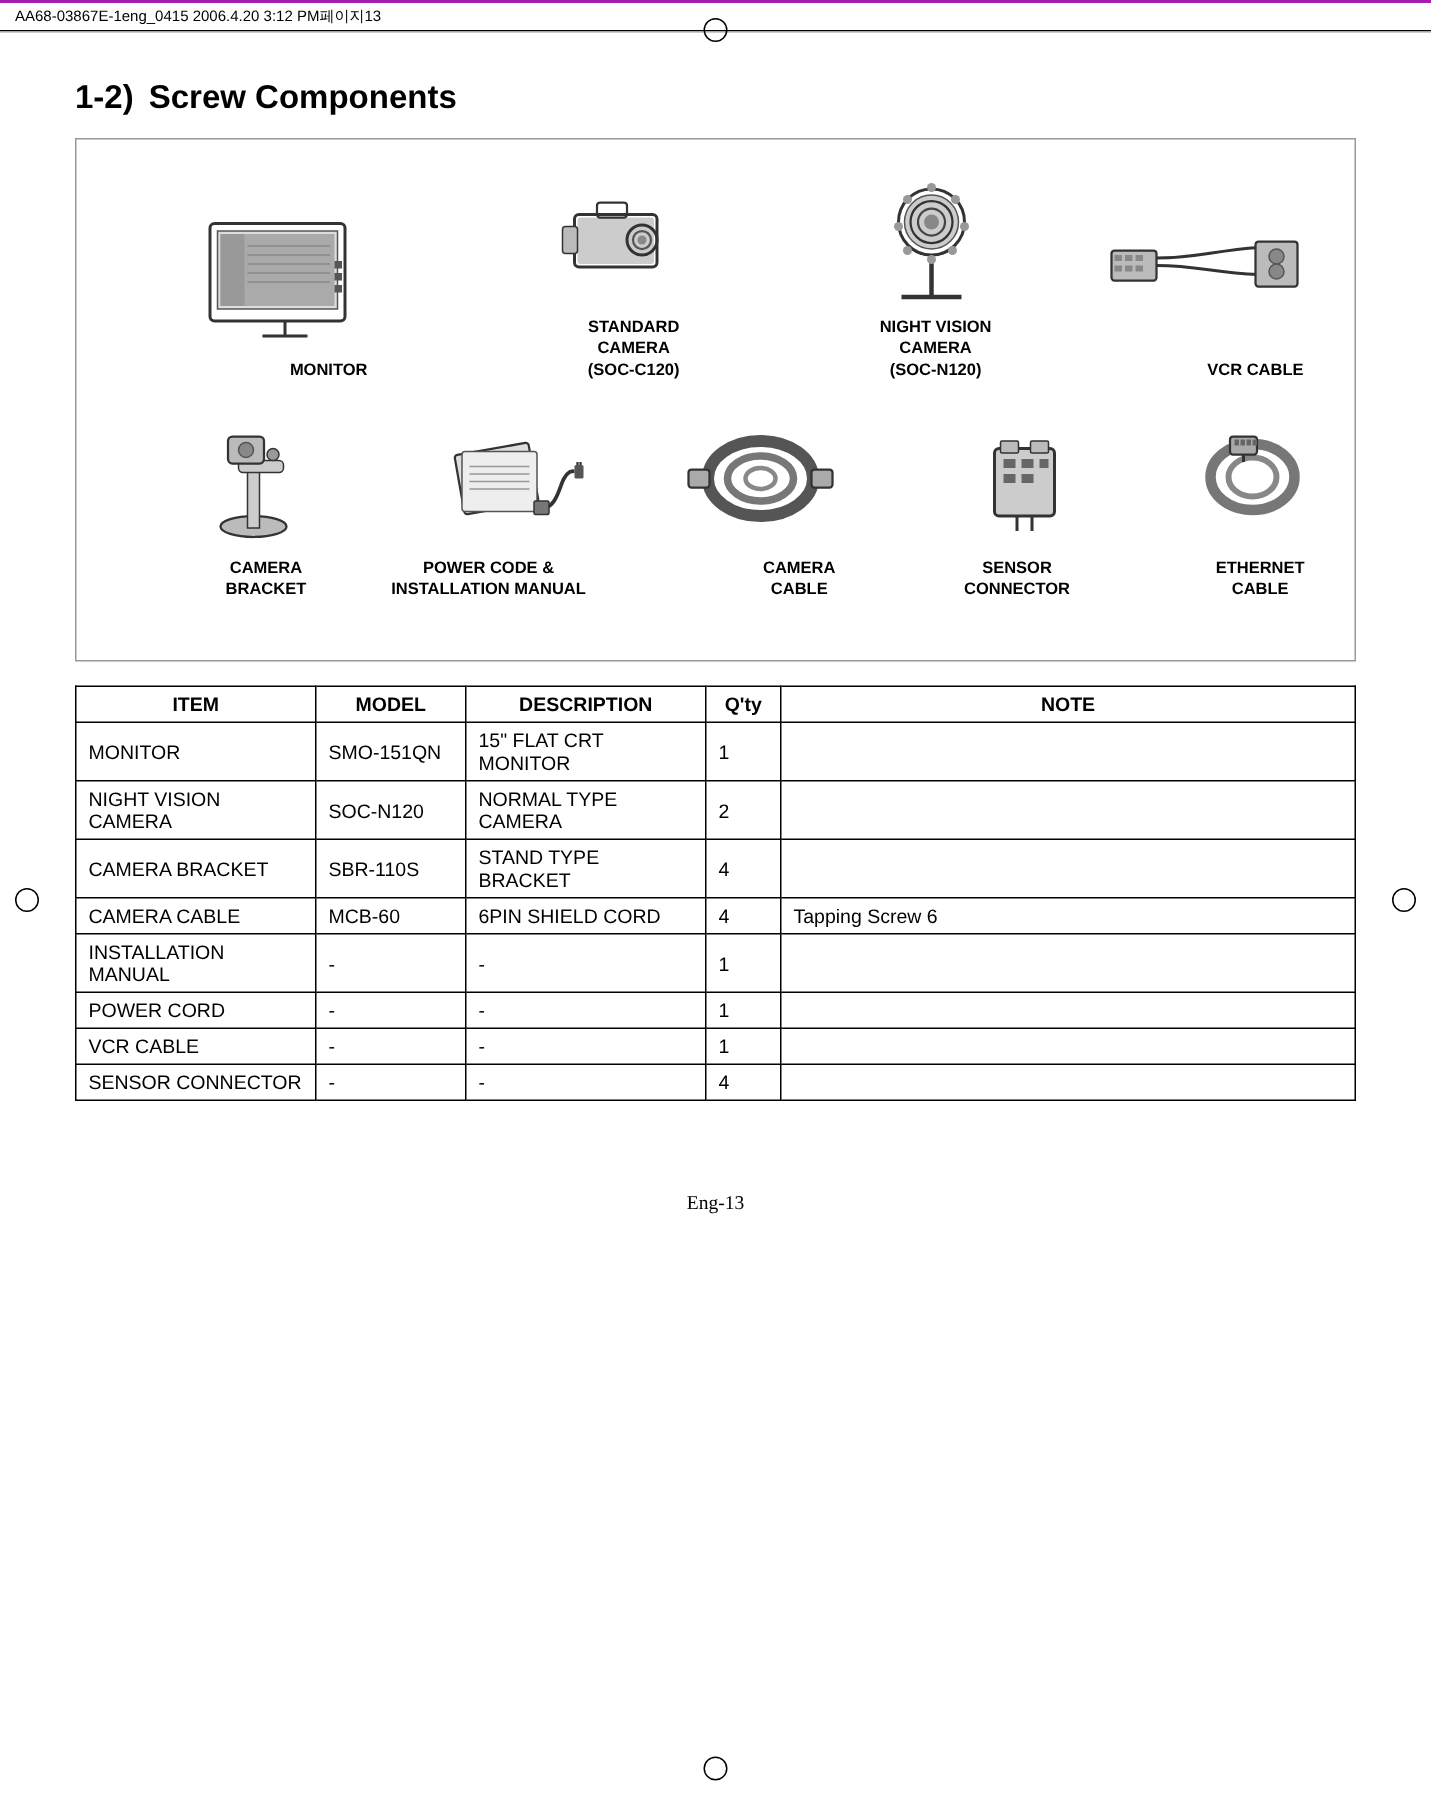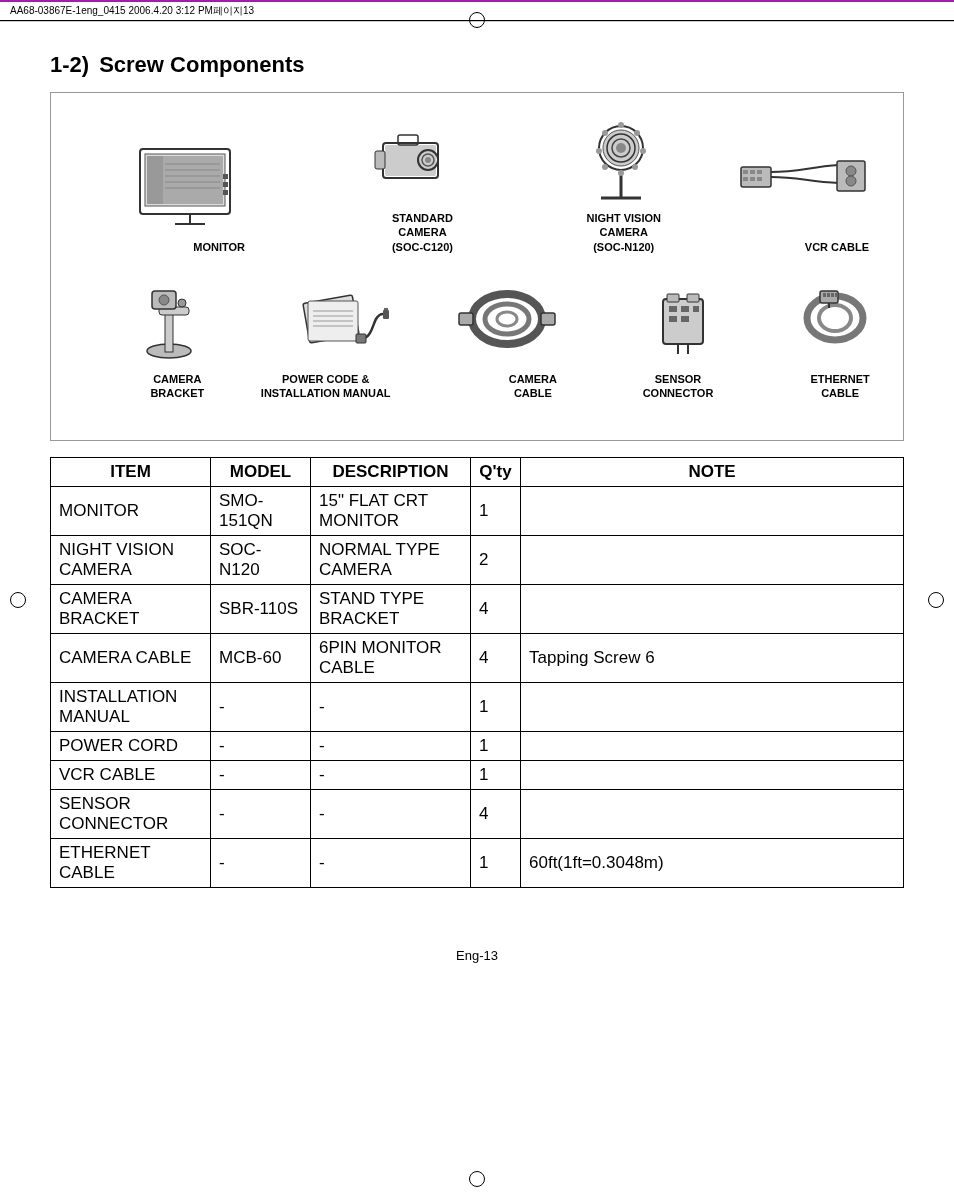--- a/index.html
+++ b/index.html
@@ -90,36 +90,37 @@
 
     
     .data-table {
       width: 100%;
       border-collapse: collapse;
       margin-bottom: 12px;
     }
     .data-table th, .data-table td {
       border: 1px solid #000;
       padding: 4px 8px;
-      font-size: 17px;
+      font-size: 13px;
     }
     .data-table th {
       background: #fff;
       font-weight: bold;
     }
 
     .footnote {
       font-size: 11px;
       margin-bottom: 20px;
     }
 
     .page-number {
       text-align: center;
       font-size: 13px;
       margin-top: 60px;
+      font-family: Liberation Serif, serif;
     }
 
     .top-circle {
       position: absolute;
       top: 12px;
       left: 50%;
       transform: translateX(-50%);
       width: 16px; height: 16px;
       border: 1px solid #000;
       border-radius: 50%;
@@ -403,21 +404,21 @@
         <tr>
           <td>CAMERA BRACKET</td>
           <td>SBR-110S</td>
           <td>STAND TYPE BRACKET</td>
           <td>4</td>
           <td></td>
         </tr>
         <tr>
           <td>CAMERA CABLE</td>
           <td>MCB-60</td>
-          <td>6PIN MONITOR CABLE</td>
+          <td>6PIN SHIELD CORD</td>
           <td>4</td>
           <td>Tapping Screw 6</td>
         </tr>
         <tr>
           <td>INSTALLATION MANUAL</td>
           <td>-</td>
           <td>-</td>
           <td>1</td>
           <td></td>
         </tr>
@@ -435,26 +436,19 @@
           <td>1</td>
           <td></td>
         </tr>
         <tr>
           <td>SENSOR CONNECTOR</td>
           <td>-</td>
           <td>-</td>
           <td>4</td>
           <td></td>
         </tr>
-        <tr>
-          <td>ETHERNET CABLE</td>
-          <td>-</td>
-          <td>-</td>
-          <td>1</td>
-          <td>60ft(1ft=0.3048m)</td>
-        </tr>
       </tbody>
   </table>
 
 
   <div class="page-number">Eng-13</div>
 
 </div>
 
 </body></html>

